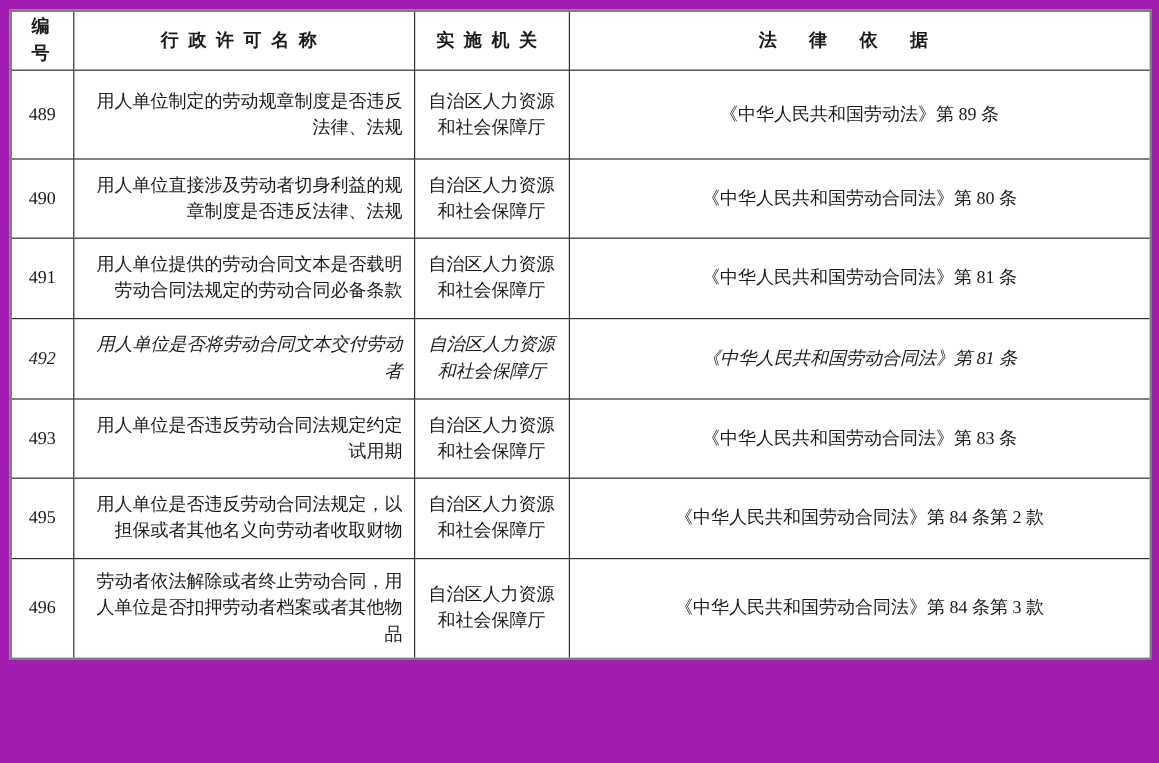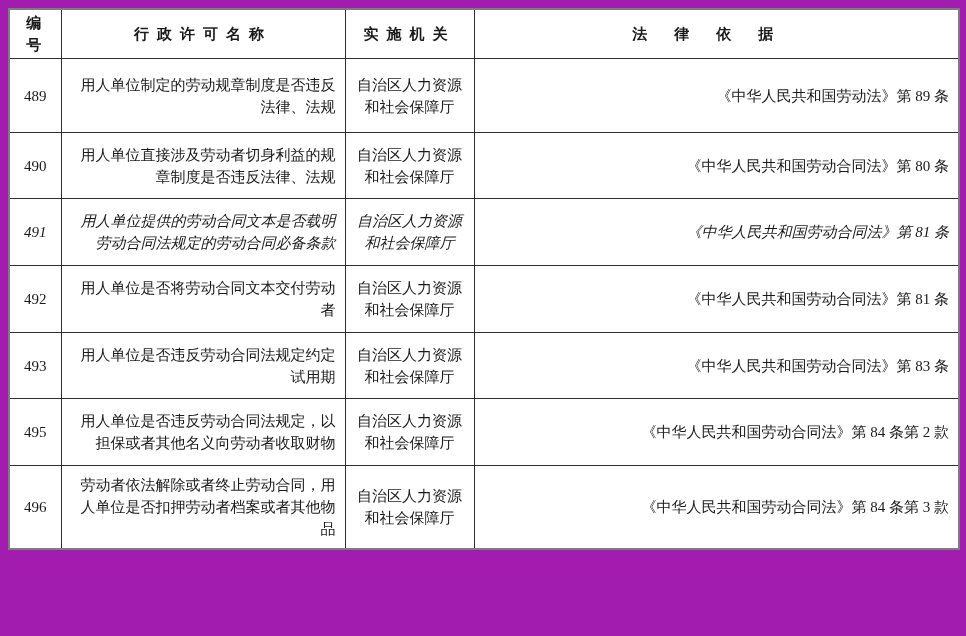--- a/index.html
+++ b/index.html
@@ -23,33 +23,33 @@
     border:1px solid #2e2e2e;
     font-size:15px;
     line-height:22px;
     vertical-align:middle;
     padding:2px 9px;
     overflow:hidden;
   }
   td.c-id{text-align:center;padding:2px 2px;font-size:14px;}
   td.c-name{text-align:right;}
   td.c-agency{text-align:center;padding:2px 6px;}
-  td.c-legal{text-align:right;padding:2px 8px;}
+  td.c-legal{text-align:center;padding:2px 8px;}
   tr.head td{font-weight:bold;text-align:center;}
   tr.head td.hd-id{letter-spacing:3px;}
   tr.head td.hd-name{letter-spacing:8px;}
   tr.head td.hd-agency{letter-spacing:8px;}
   tr.head td.hd-legal{letter-spacing:27px;}
   tr.section td{text-align:left;font-size:15px;}
   .h-header{height:30px;}
   .h-section{height:33px;}
   .rh0{height:74px;}
   .rh1{height:66px;}
-  .rh2{height:67px;font-style:italic;}
-  .rh3{height:67px;}
+  .rh2{height:67px;}
+  .rh3{height:67px;font-style:italic;}
   .rh4{height:66px;}
   .rh5{height:67px;}
   .rh6{height:67px;}
   .rh7{height:83px;}
 </style>
 </head>
 <body>
 
 <div class="page">
   <table class="permits">

